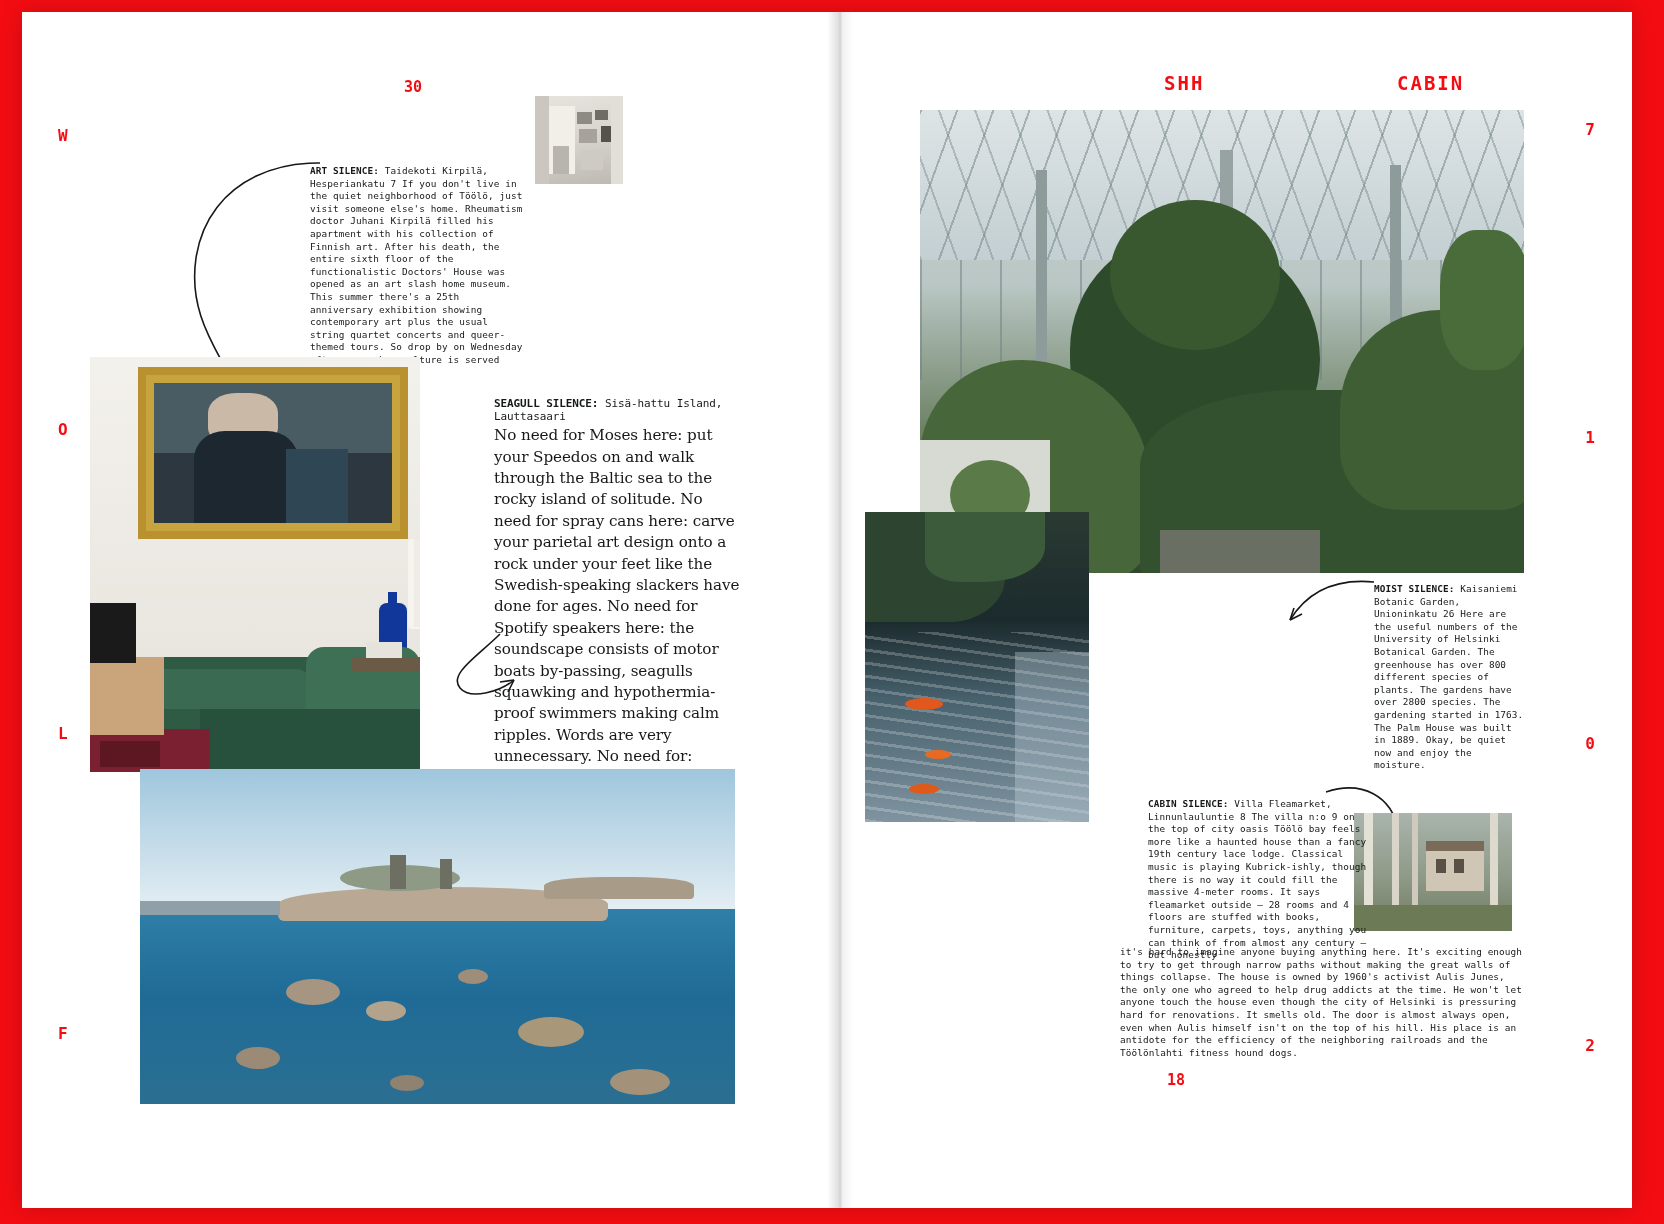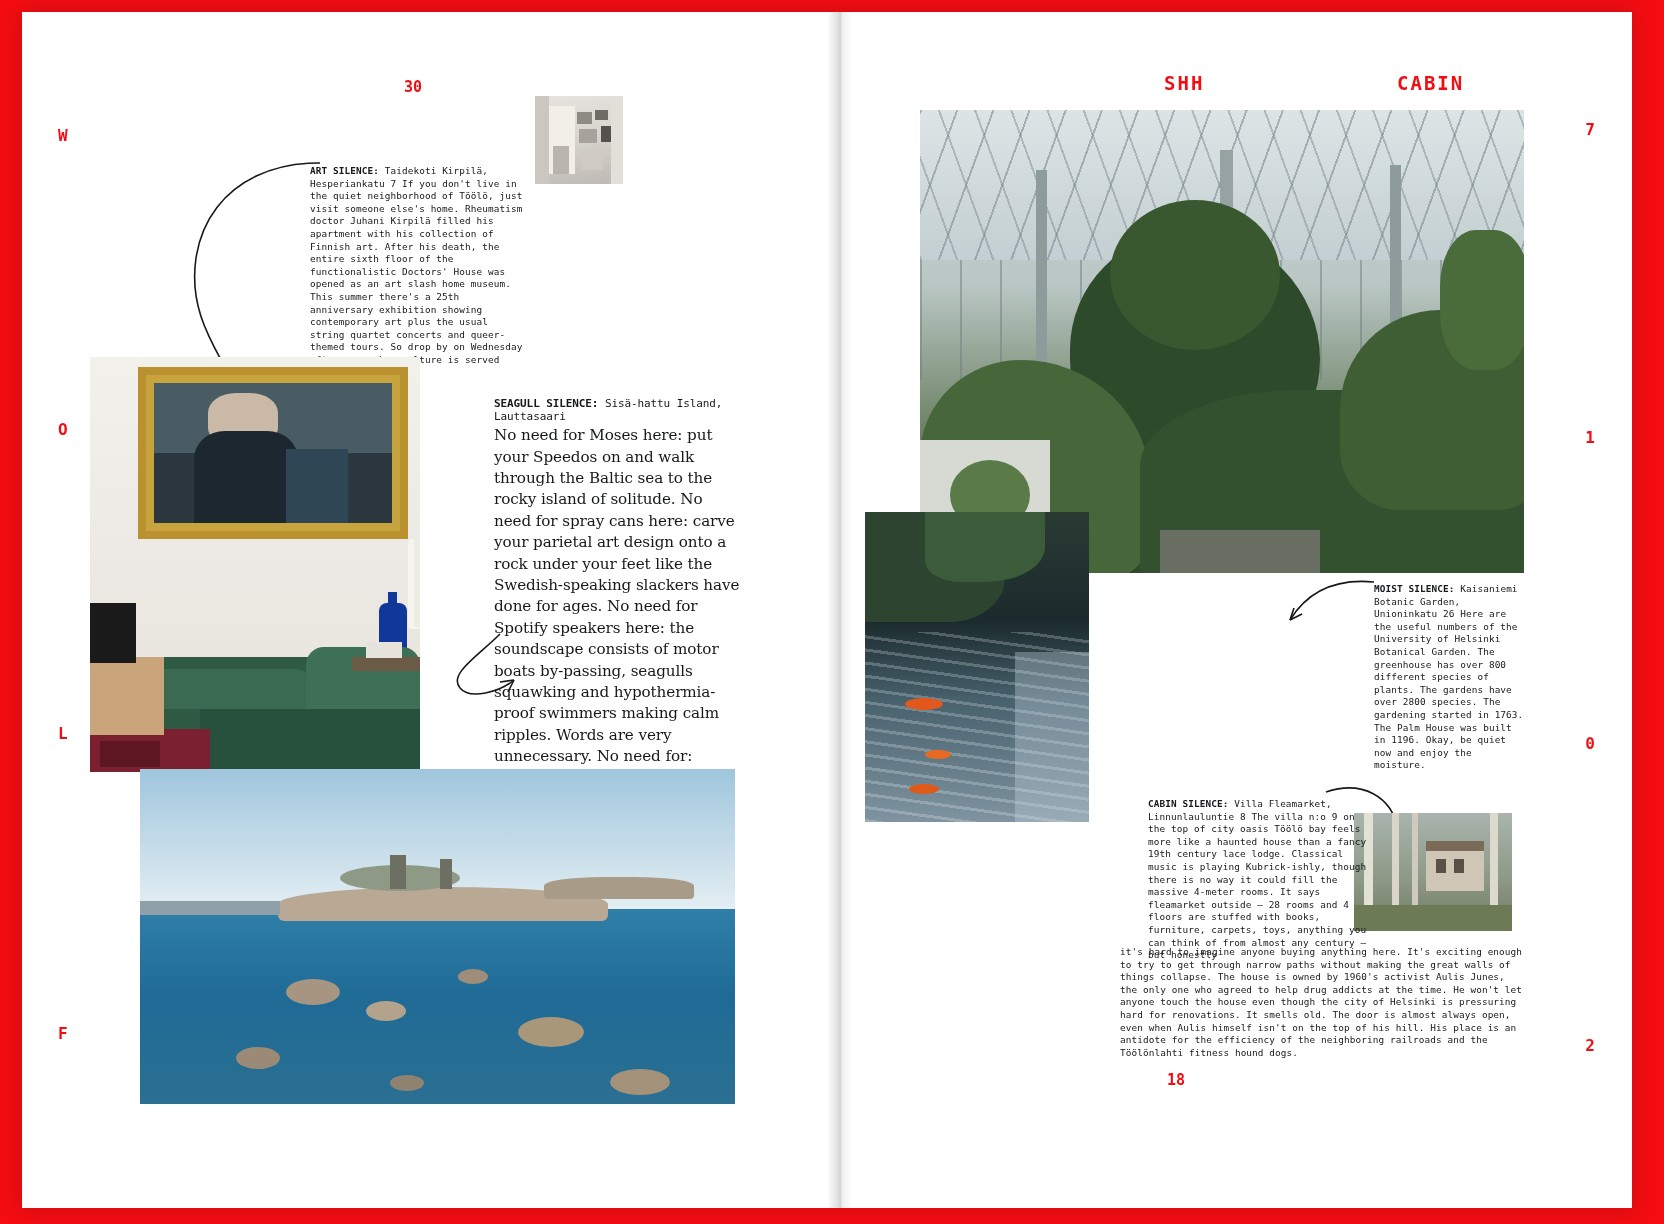--- a/index.html
+++ b/index.html
@@ -228,21 +228,21 @@
   </div>
 
   <svg class="arrow" style="left:1266px;top:556px;width:90px;height:60px;" viewBox="0 0 90 60">
     <path d="M2 52 C 18 26, 44 10, 86 14" fill="none" stroke="#16181a" stroke-width="1.6"></path>
     <path d="M2 52 L 14 46 M2 52 L 6 40" fill="none" stroke="#16181a" stroke-width="1.6"></path>
   </svg>
 
   <div class="body-small" style="left:1352px;top:571px;width:150px;">
     <span class="lead">MOIST SILENCE:</span>
     <span class="head-mix">Kaisaniemi Botanic Garden, Unioninkatu 26</span>
-    <span>Here are the useful numbers of the University of Helsinki Botanical Garden. The greenhouse has over 800 different species of plants. The gardens have over 2800 species. The gardening started in 1763. The Palm House was built in 1196. Okay, be quiet now and enjoy the moisture.</span>
+    <span>Here are the useful numbers of the University of Helsinki Botanical Garden. The greenhouse has over 800 different species of plants. The gardens have over 2800 species. The gardening started in 1763. The Palm House was built in 1889. Okay, be quiet now and enjoy the moisture.</span>
   </div>
 
   <svg class="arrow" style="left:1300px;top:768px;width:80px;height:56px;" viewBox="0 0 80 56">
     <path d="M76 50 C 70 16, 40 0, 4 12" fill="none" stroke="#16181a" stroke-width="1.6"></path>
     <path d="M76 50 L 66 40 M76 50 L 78 36" fill="none" stroke="#16181a" stroke-width="1.6"></path>
   </svg>
 
   <div class="ph" style="left:1332px;top:801px;width:158px;height:118px;">
     <div style="left:0;top:0;width:158px;height:118px;background:linear-gradient(180deg,#a9b4ad 0%,#8e9a87 55%,#6e7a5f 100%);"></div>
     <div style="left:72px;top:34px;width:58px;height:44px;background:#cfc6b6;"></div>

